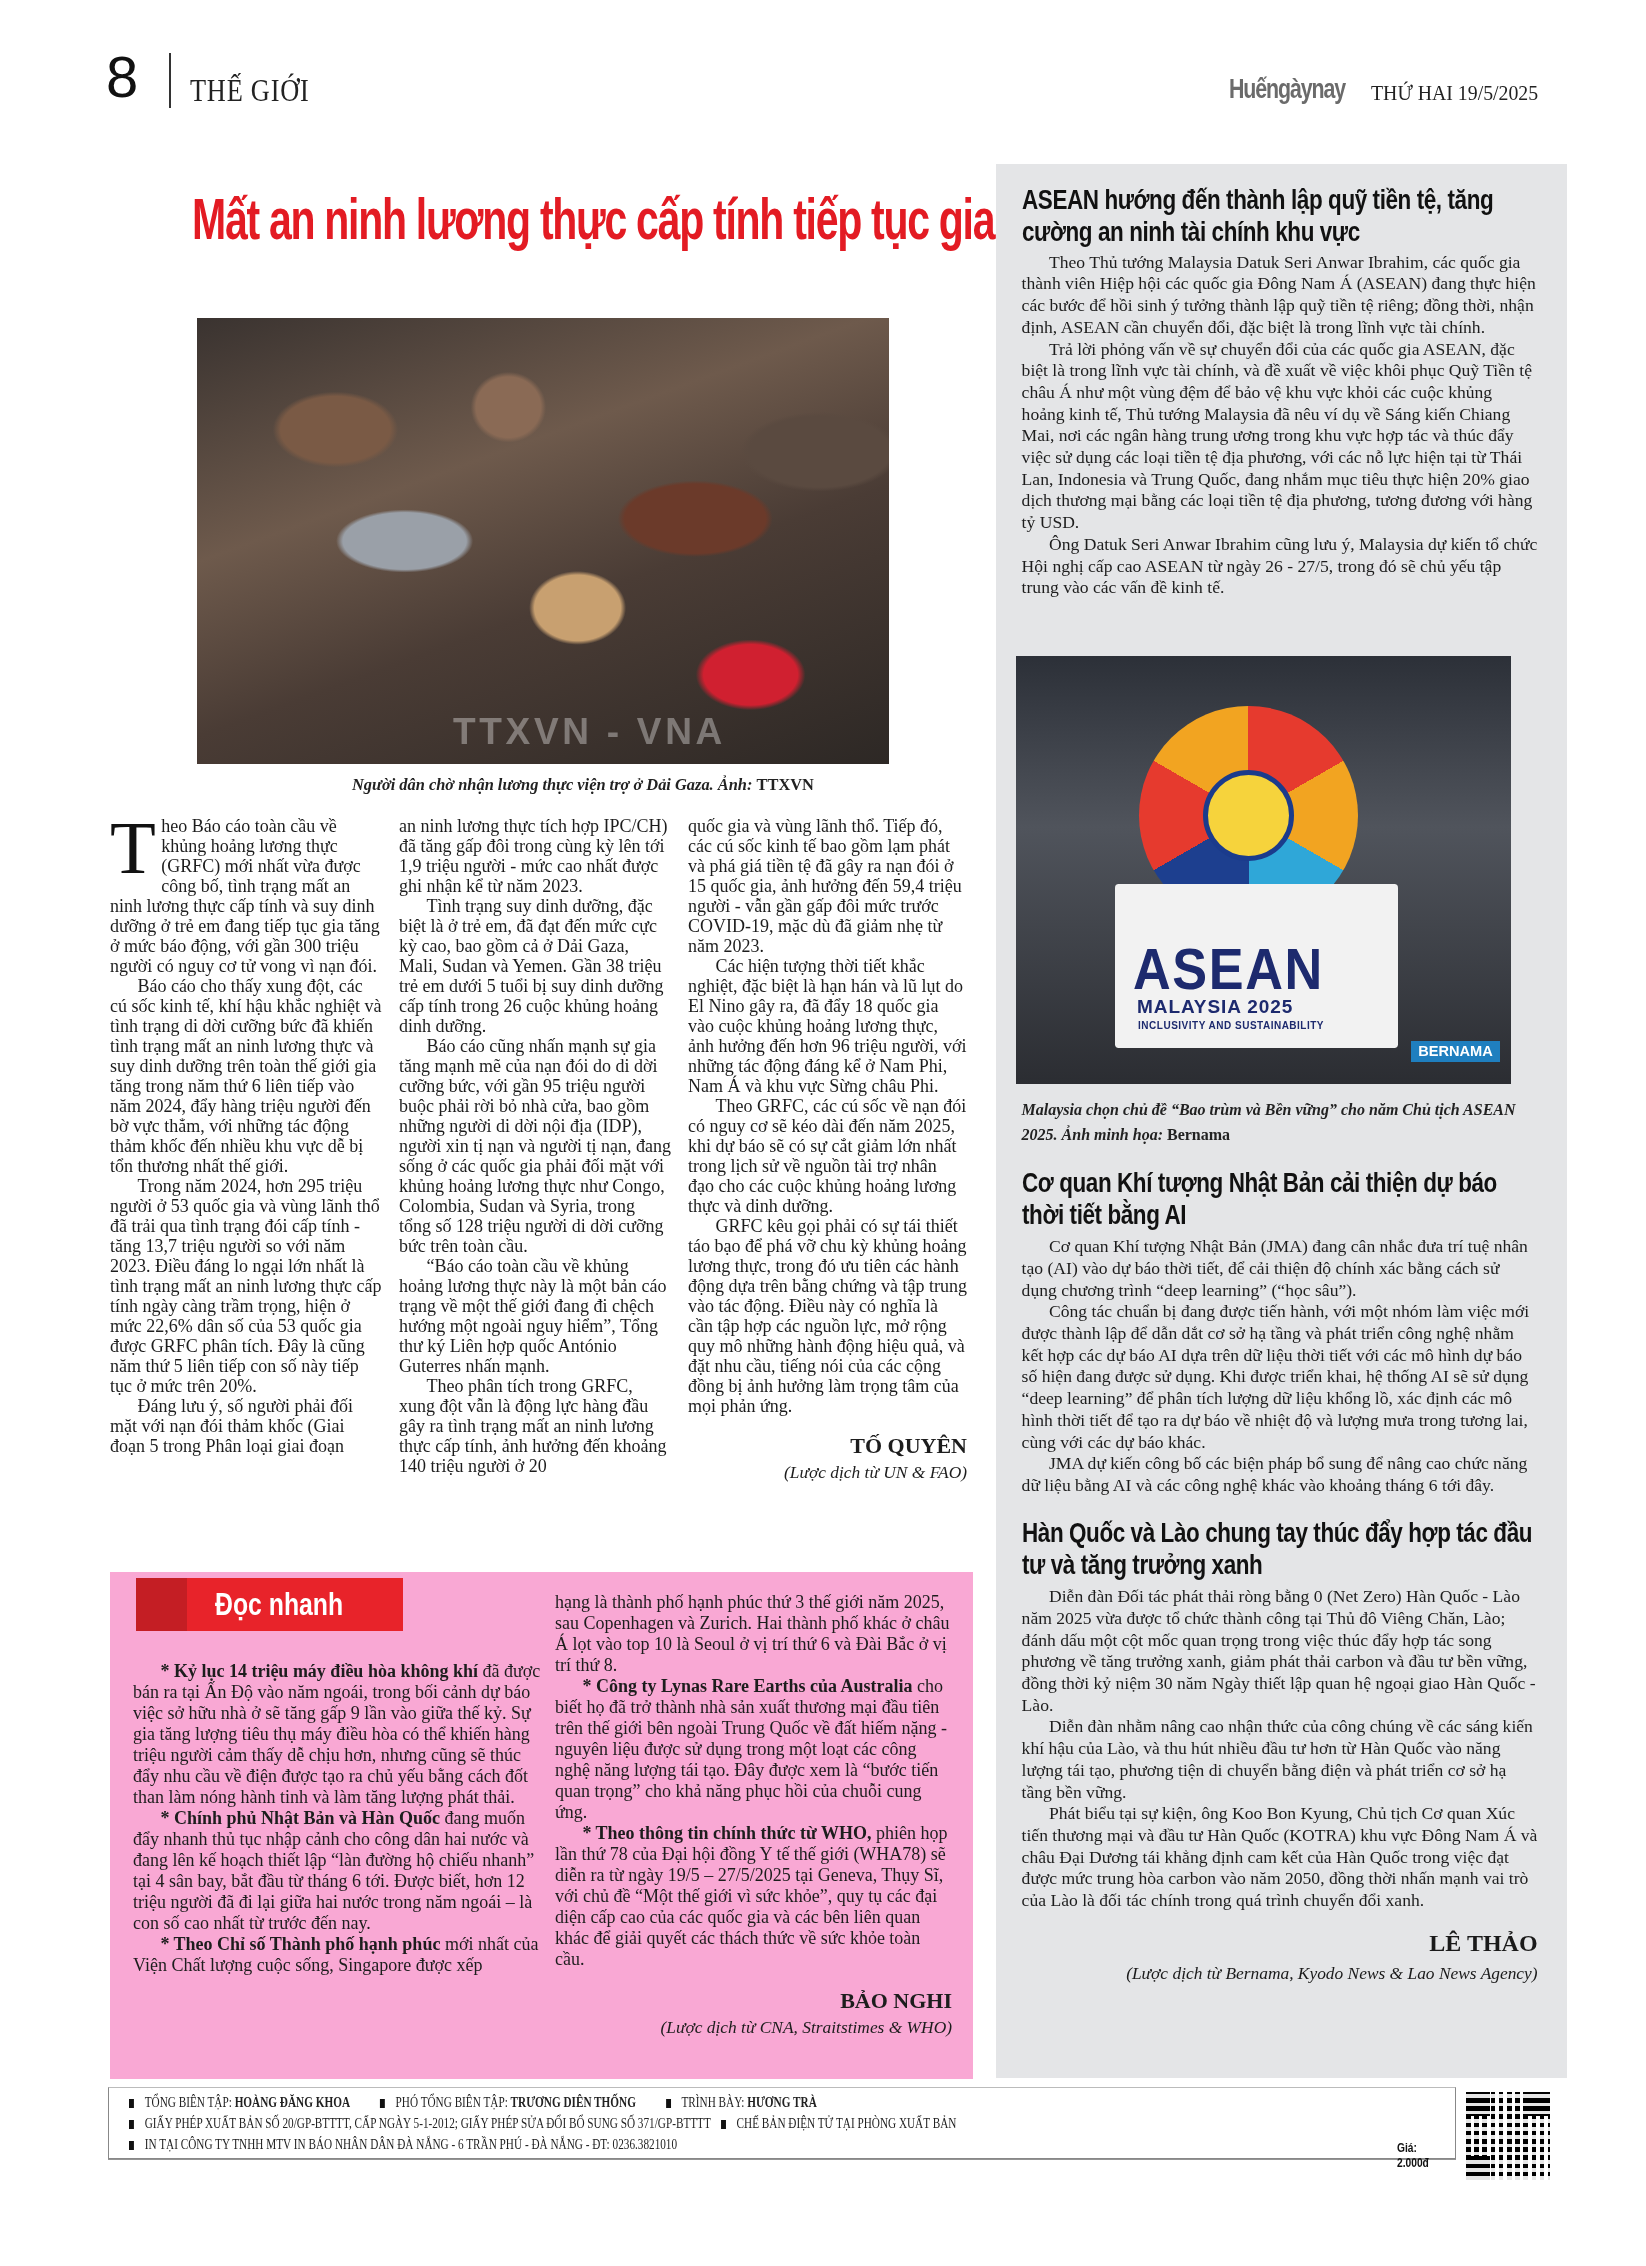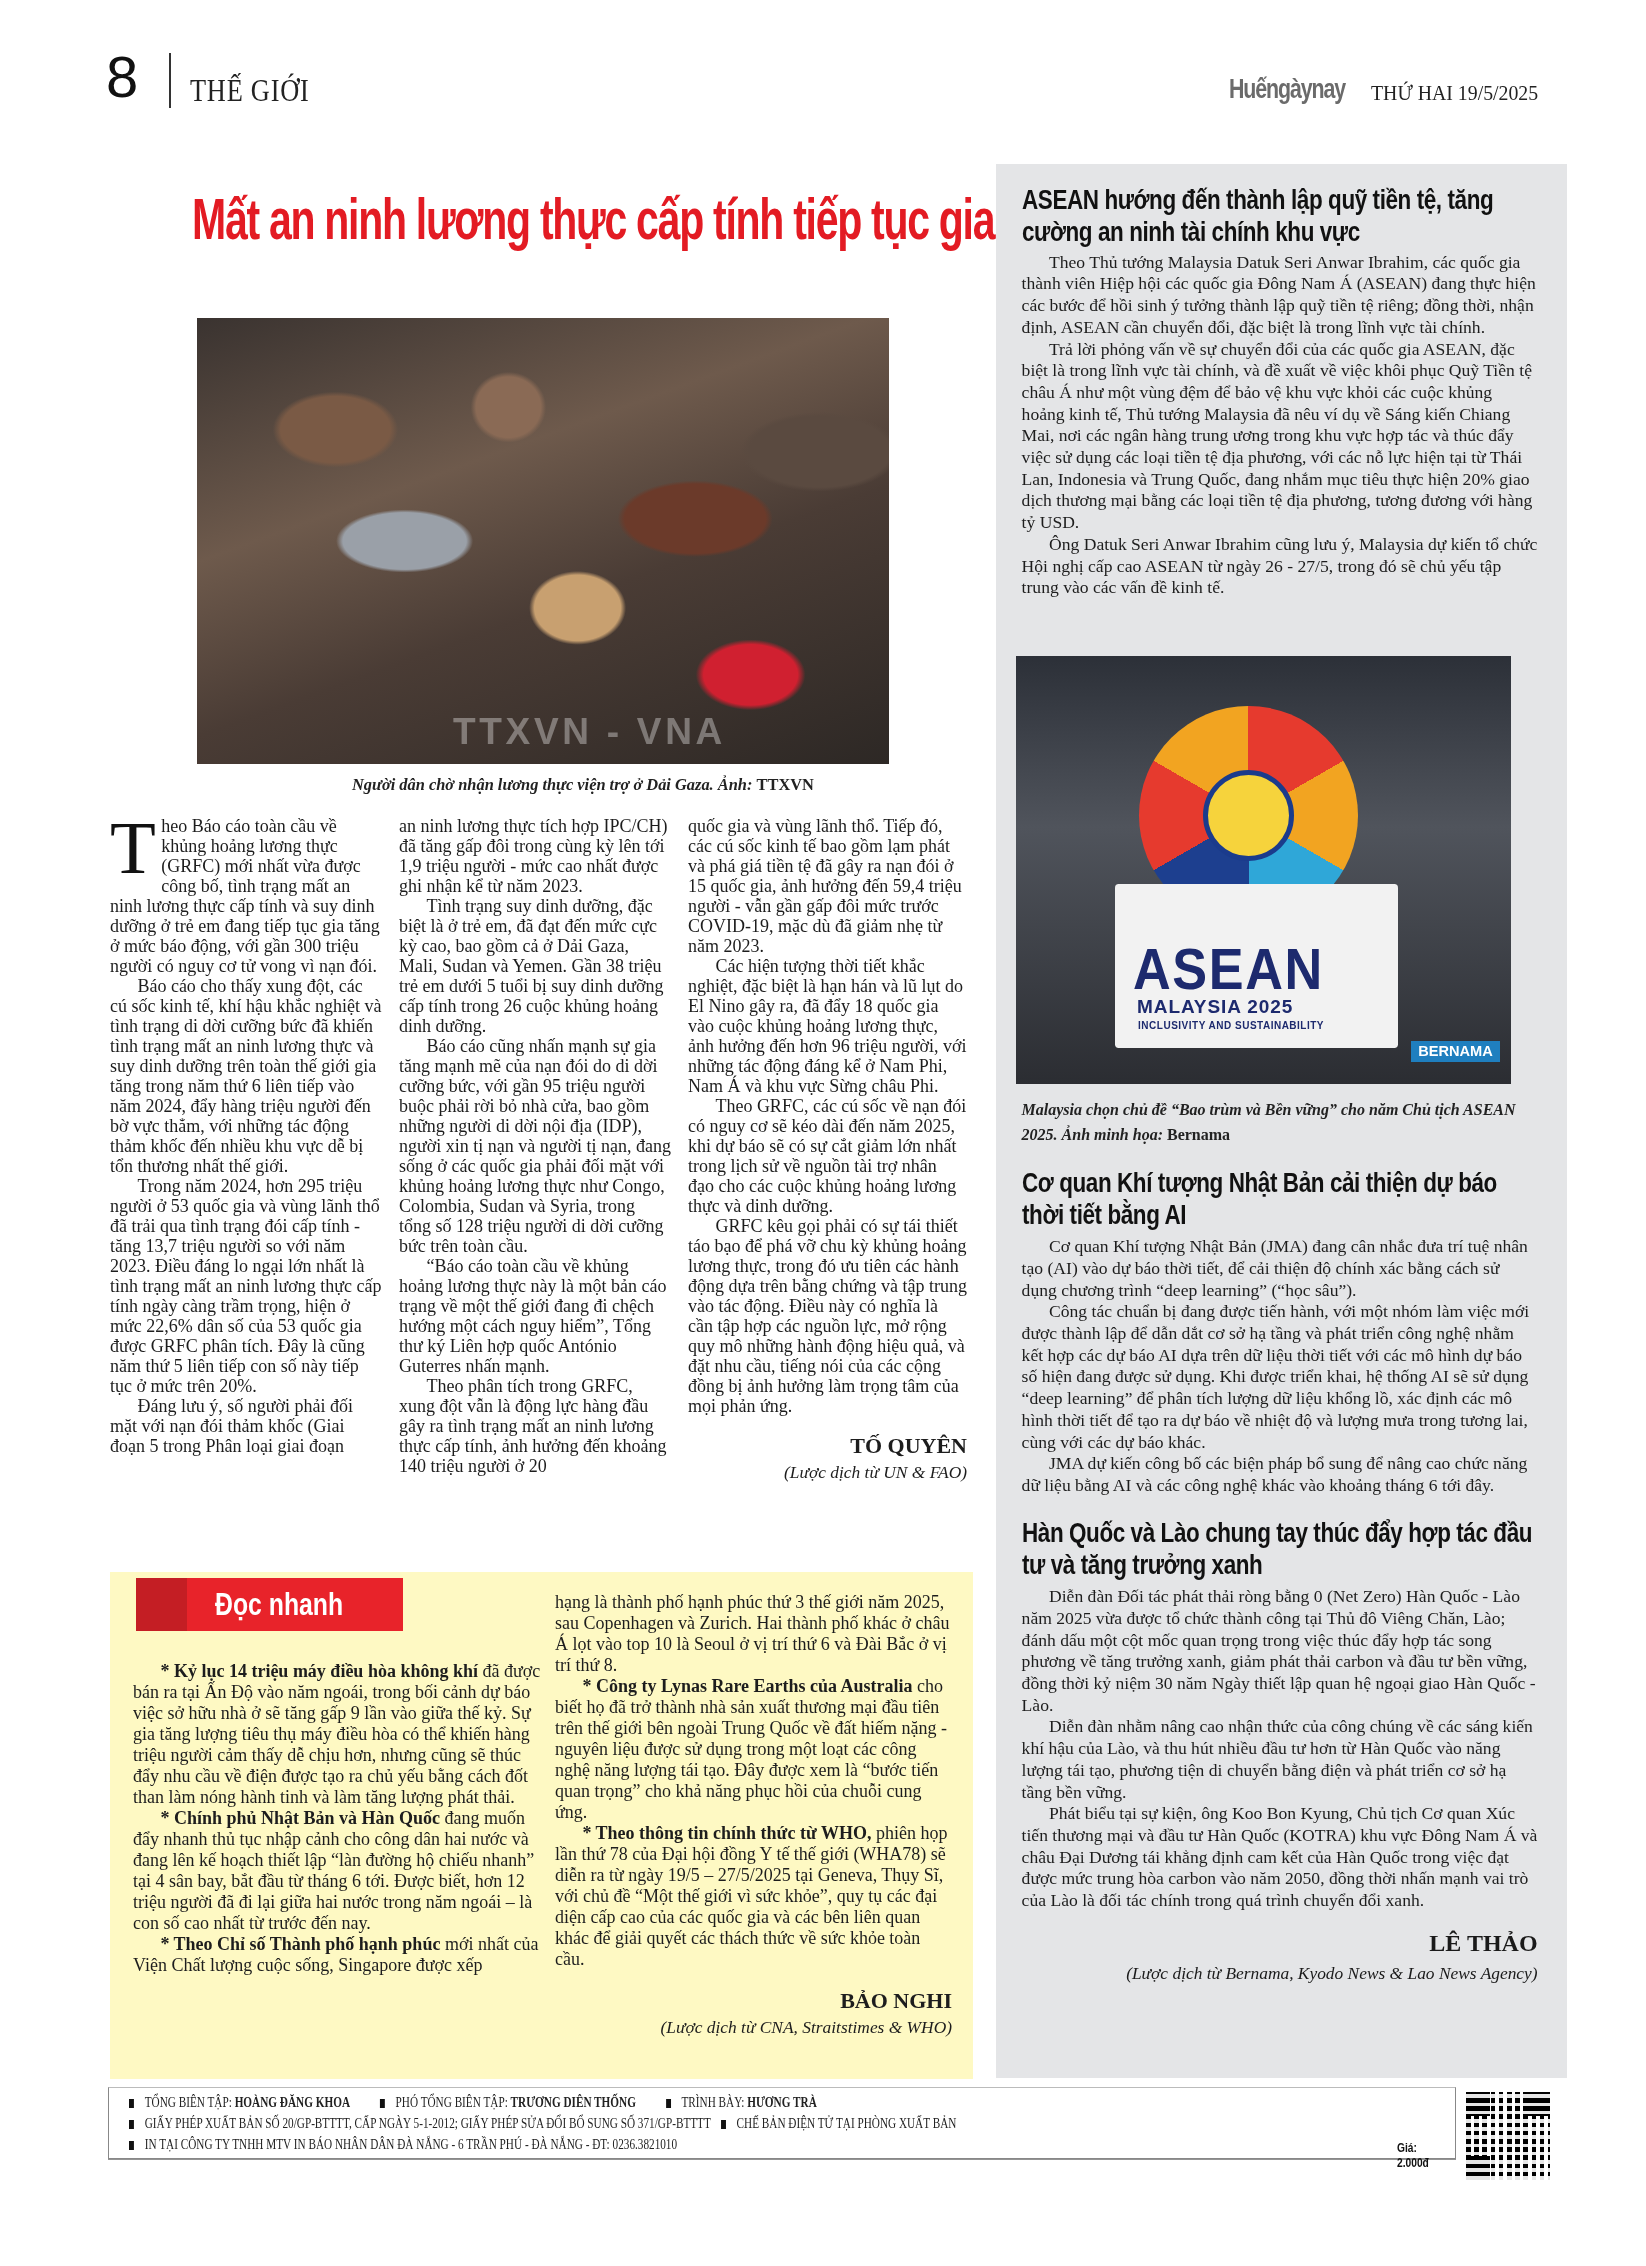--- a/index.html
+++ b/index.html
@@ -36,21 +36,21 @@
   .body-col p { text-indent: 27.4px; }
   .body-col p.first { text-indent: 0; }
   .col1 { left: 110px; width: 272px; }
   .col2 { left: 399px; width: 272px; top: 816px; }
   .col3 { left: 688px; width: 279px; top: 816px; }
   .dropcap { float: left; font-size: 75px; line-height: 60px; margin: 1.8px 5.5px 0 0; color: #111; }
   .byline { text-align: right; font-weight: 700; font-size: 22px; margin-top: 20px; }
   .source { text-align: right; font-style: italic; font-size: 17.4px; margin-top: 5.5px; }
 
   
-  .quick-box { position: absolute; left: 110px; top: 1572px; width: 863px; height: 507px; background: #fef9c3; }
+  .quick-box { position: absolute; left: 110px; top: 1572px; width: 863px; height: 507px; background: #f9a8d4; }
   .quick-tab { position: absolute; left: 25.6px; top: 6.4px; width: 267px; height: 53px; background: #e8232a; }
   .quick-tab .stripe { position: absolute; left: 0; top: 0; width: 51px; height: 53px; background: #c41e24; }
   .quick-tab span { position: absolute; left: 79px; top: 9.1px; font-family: "Liberation Sans", sans-serif; font-weight: 700; font-size: 31px; color: #fff; transform: scaleX(0.8); transform-origin: left; white-space: nowrap; }
   .quick-col { position: absolute; font-size: 18px; line-height: 21px; color: #1d1d1d; }
   .quick-col p { text-indent: 27.4px; }
   .quick-col p.cont { text-indent: 0; }
   .quick-col b { font-weight: 700; }
   .qc1 { left: 23px; top: 89px; width: 411px; }
   .qc2 { left: 445px; top: 20px; width: 397px; }
 
@@ -117,21 +117,21 @@
 <div class="body-col col1">
   <p class="first"><span class="dropcap">T</span><span>heo Báo cáo toàn cầu về khủng hoảng lương thực (GRFC) mới nhất vừa được công bố, tình trạng mất an ninh lương thực cấp tính và suy dinh dưỡng ở trẻ em đang tiếp tục gia tăng ở mức báo động, với gần 300 triệu người có nguy cơ tử vong vì nạn đói.</span></p>
   <p>Báo cáo cho thấy xung đột, các cú sốc kinh tế, khí hậu khắc nghiệt và tình trạng di dời cưỡng bức đã khiến tình trạng mất an ninh lương thực và suy dinh dưỡng trên toàn thế giới gia tăng trong năm thứ 6 liên tiếp vào năm 2024, đẩy hàng triệu người đến bờ vực thẳm, với những tác động thảm khốc đến nhiều khu vực dễ bị tổn thương nhất thế giới.</p>
   <p>Trong năm 2024, hơn 295 triệu người ở 53 quốc gia và vùng lãnh thổ đã trải qua tình trạng đói cấp tính - tăng 13,7 triệu người so với năm 2023. Điều đáng lo ngại lớn nhất là tình trạng mất an ninh lương thực cấp tính ngày càng trầm trọng, hiện ở mức 22,6% dân số của 53 quốc gia được GRFC phân tích. Đây là cũng năm thứ 5 liên tiếp con số này tiếp tục ở mức trên 20%.</p>
   <p>Đáng lưu ý, số người phải đối mặt với nạn đói thảm khốc (Giai đoạn 5 trong Phân loại giai đoạn</p>
 </div>
 <div class="body-col col2">
   <p class="first">an ninh lương thực tích hợp IPC/CH) đã tăng gấp đôi trong cùng kỳ lên tới 1,9 triệu người - mức cao nhất được ghi nhận kể từ năm 2023.</p>
   <p>Tình trạng suy dinh dưỡng, đặc biệt là ở trẻ em, đã đạt đến mức cực kỳ cao, bao gồm cả ở Dải Gaza, Mali, Sudan và Yemen. Gần 38 triệu trẻ em dưới 5 tuổi bị suy dinh dưỡng cấp tính trong 26 cuộc khủng hoảng dinh dưỡng.</p>
   <p>Báo cáo cũng nhấn mạnh sự gia tăng mạnh mẽ của nạn đói do di dời cưỡng bức, với gần 95 triệu người buộc phải rời bỏ nhà cửa, bao gồm những người di dời nội địa (IDP), người xin tị nạn và người tị nạn, đang sống ở các quốc gia phải đối mặt với khủng hoảng lương thực như Congo, Colombia, Sudan và Syria, trong tổng số 128 triệu người di dời cưỡng bức trên toàn cầu.</p>
-  <p>“Báo cáo toàn cầu về khủng hoảng lương thực này là một bản cáo trạng về một thế giới đang đi chệch hướng một cách nguy hiểm”, Tổng thư ký Liên hợp quốc António Guterres nhấn mạnh.</p>
+  <p>“Báo cáo toàn cầu về khủng hoảng lương thực này là một bản cáo trạng về một thế giới đang đi chệch hướng một ngoài nguy hiểm”, Tổng thư ký Liên hợp quốc António Guterres nhấn mạnh.</p>
   <p>Theo phân tích trong GRFC, xung đột vẫn là động lực hàng đầu gây ra tình trạng mất an ninh lương thực cấp tính, ảnh hưởng đến khoảng 140 triệu người ở 20</p>
 </div>
 <div class="body-col col3">
   <p class="first">quốc gia và vùng lãnh thổ. Tiếp đó, các cú sốc kinh tế bao gồm lạm phát và phá giá tiền tệ đã gây ra nạn đói ở 15 quốc gia, ảnh hưởng đến 59,4 triệu người - vẫn gần gấp đôi mức trước COVID-19, mặc dù đã giảm nhẹ từ năm 2023.</p>
   <p>Các hiện tượng thời tiết khắc nghiệt, đặc biệt là hạn hán và lũ lụt do El Nino gây ra, đã đẩy 18 quốc gia vào cuộc khủng hoảng lương thực, ảnh hưởng đến hơn 96 triệu người, với những tác động đáng kể ở Nam Phi, Nam Á và khu vực Sừng châu Phi.</p>
   <p>Theo GRFC, các cú sốc về nạn đói có nguy cơ sẽ kéo dài đến năm 2025, khi dự báo sẽ có sự cắt giảm lớn nhất trong lịch sử về nguồn tài trợ nhân đạo cho các cuộc khủng hoảng lương thực và dinh dưỡng.</p>
   <p>GRFC kêu gọi phải có sự tái thiết táo bạo để phá vỡ chu kỳ khủng hoảng lương thực, trong đó ưu tiên các hành động dựa trên bằng chứng và tập trung vào tác động. Điều này có nghĩa là cần tập hợp các nguồn lực, mở rộng quy mô những hành động hiệu quả, và đặt nhu cầu, tiếng nói của các cộng đồng bị ảnh hưởng làm trọng tâm của mọi phản ứng.</p>
   <div class="byline">TỐ QUYÊN</div>
   <div class="source">(Lược dịch từ UN &amp; FAO)</div>
 </div>

